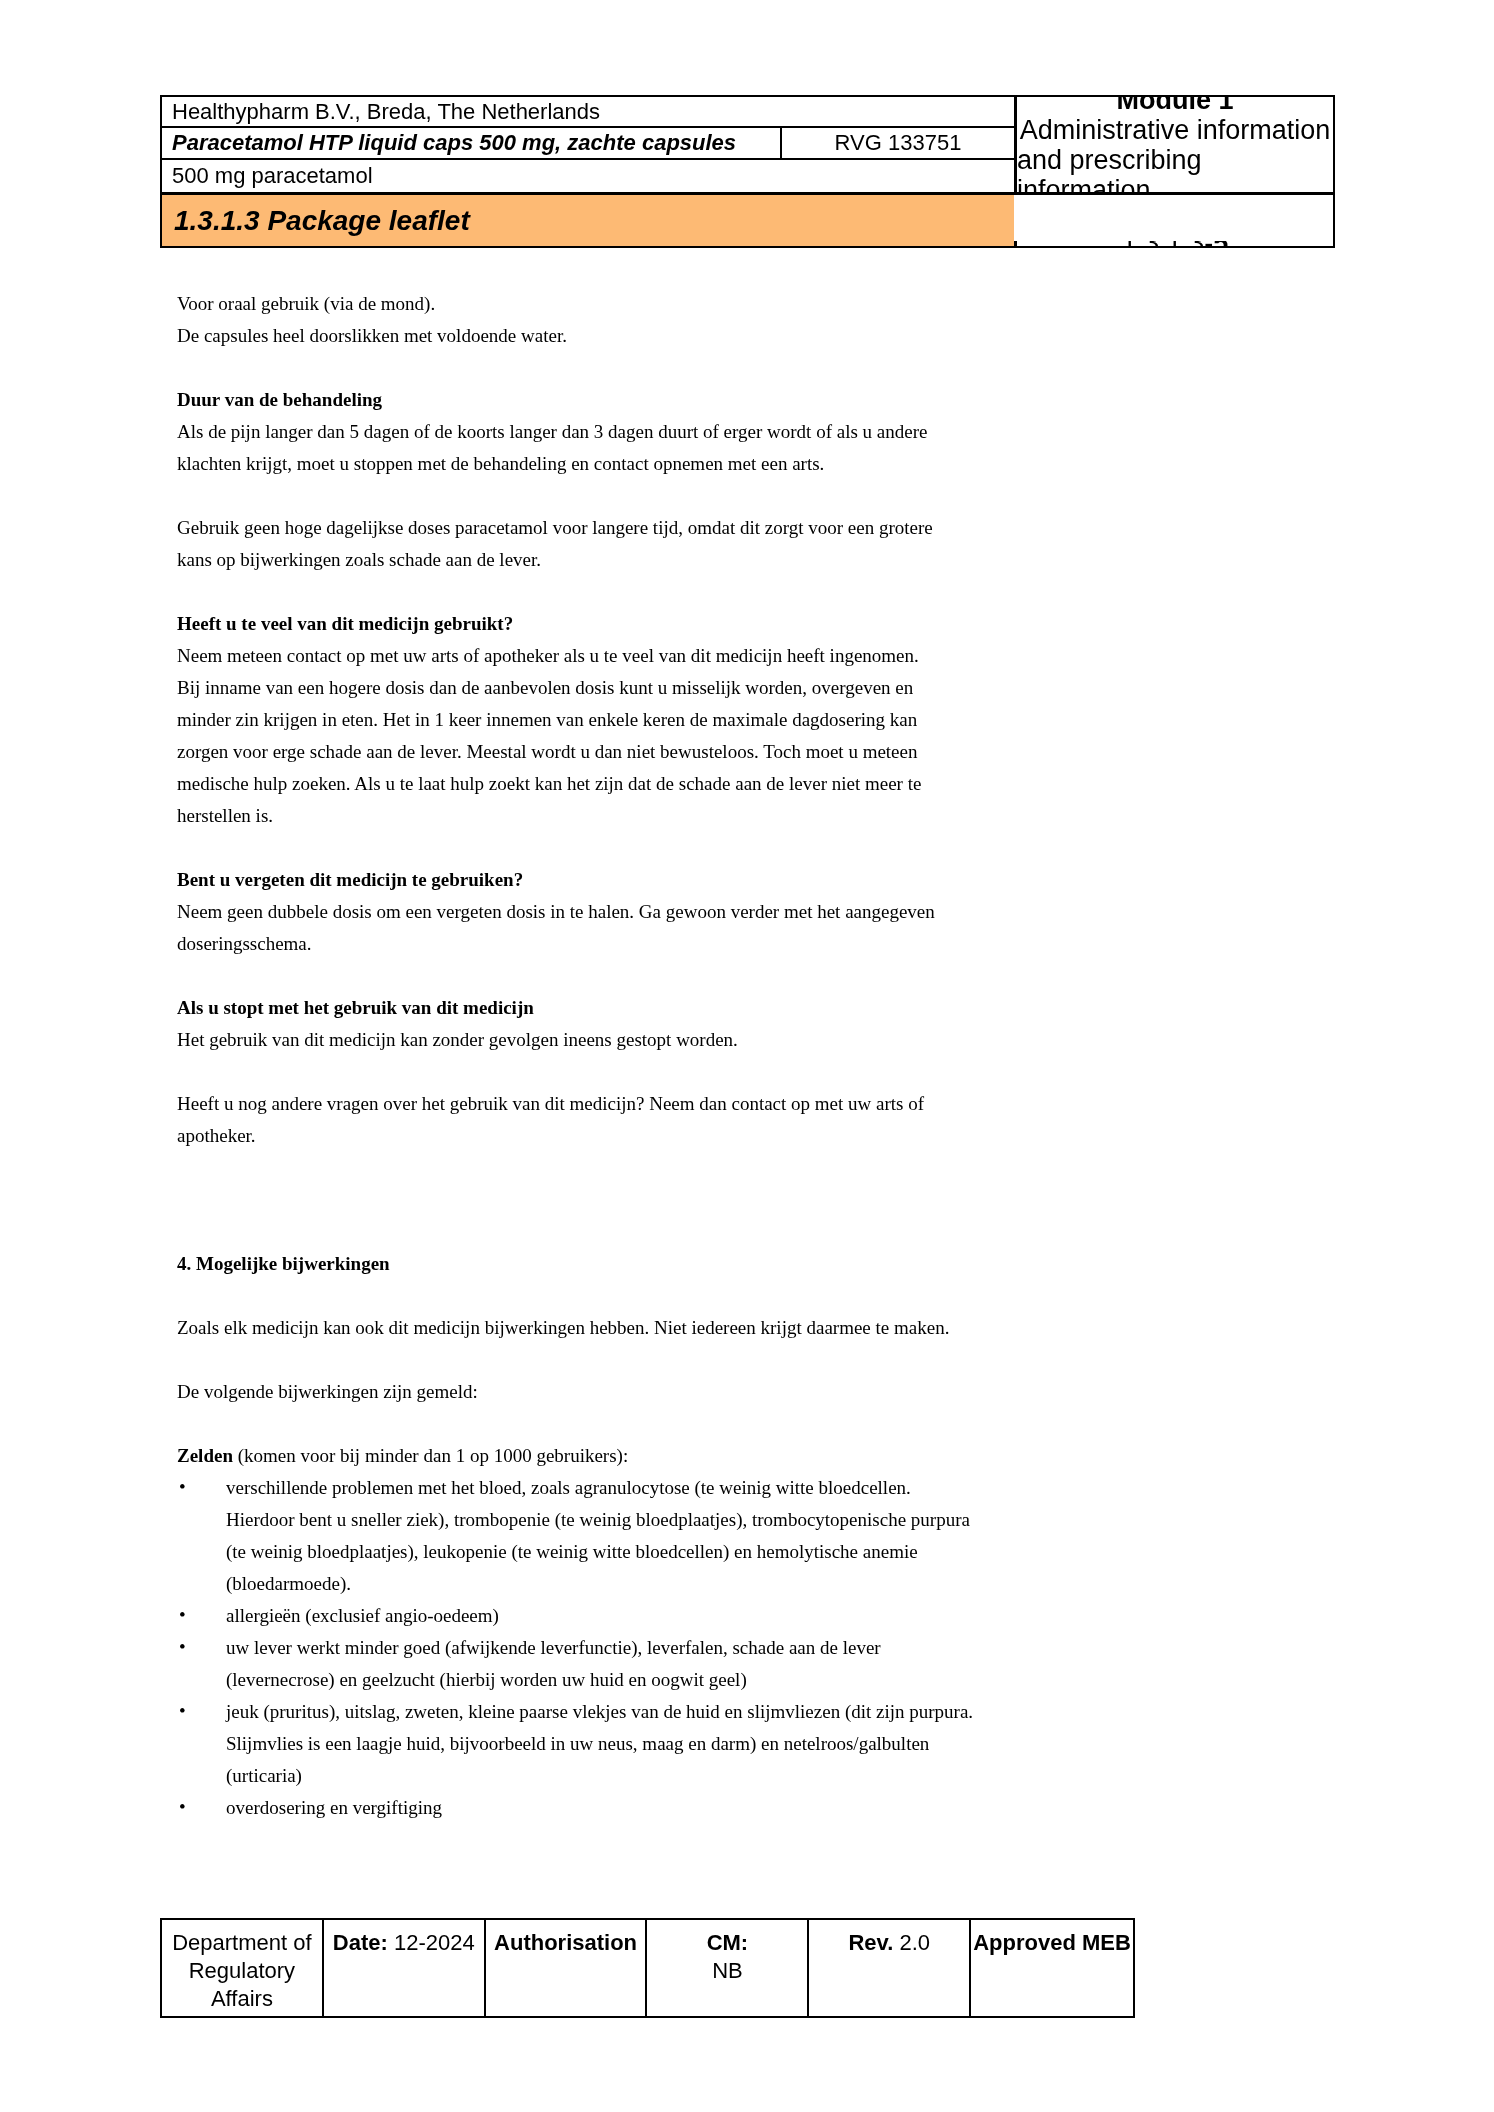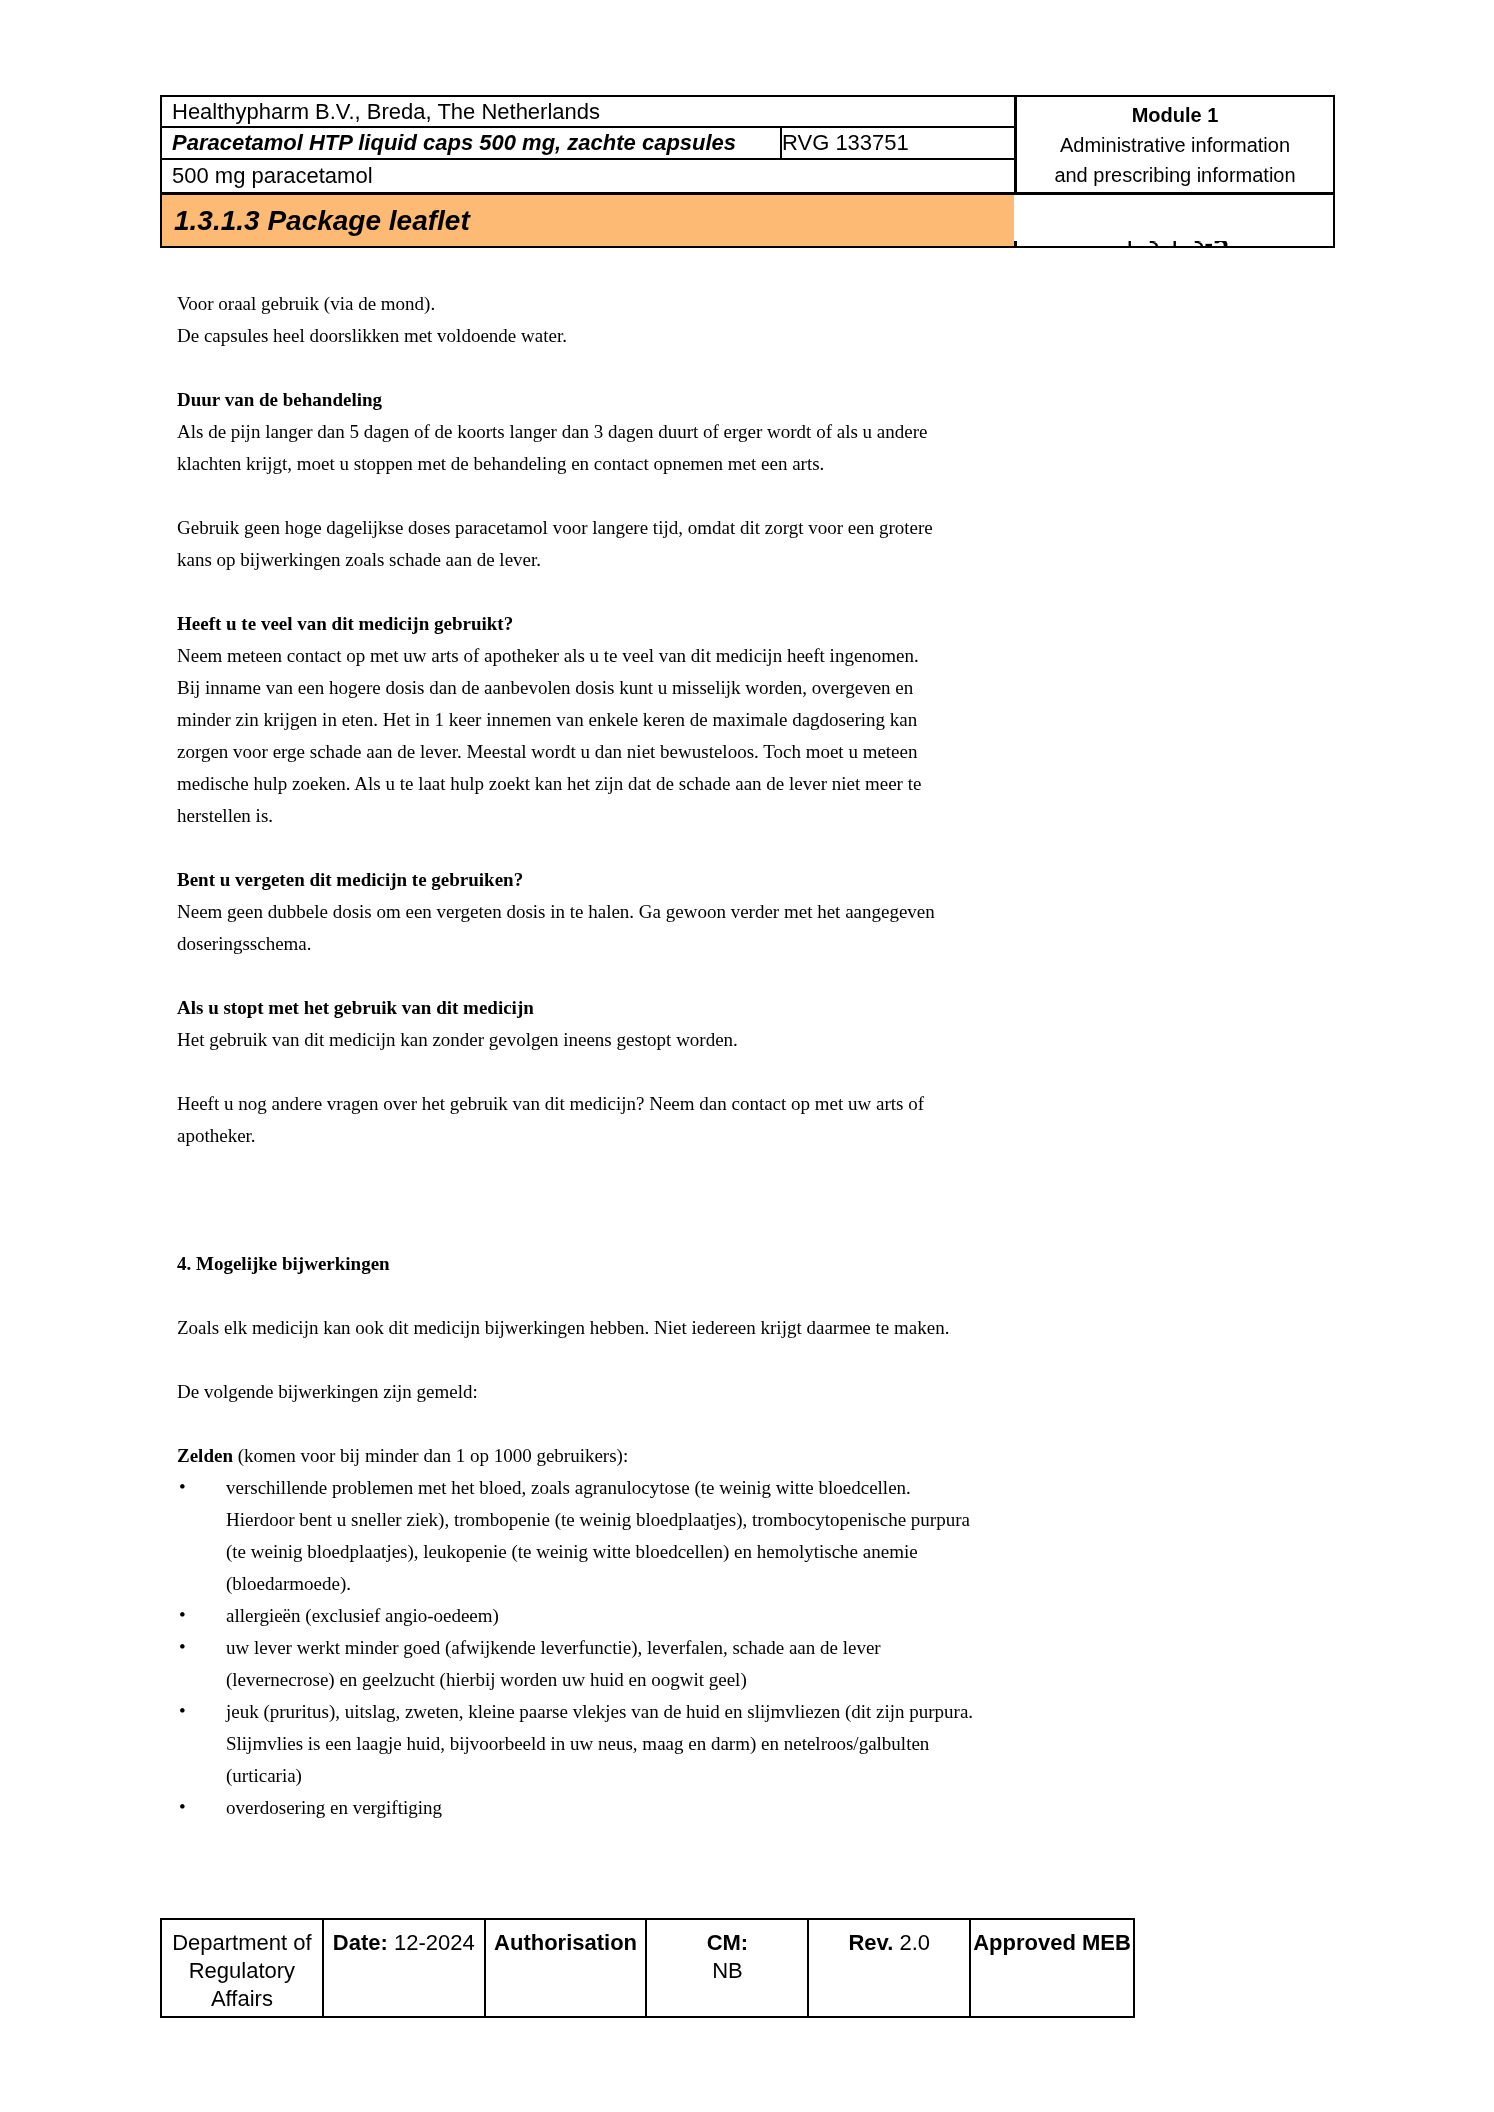--- a/index.html
+++ b/index.html
@@ -20,29 +20,29 @@
     grid-template-columns:620px 232px 1fr;
     grid-template-rows:31px 32px 35px 51px;
     font-size:22px;
   }
   .header-table>div{box-sizing:border-box;overflow:hidden;}
   .cell-company{grid-column:1 / 3;grid-row:1;border-bottom:2px solid #000;
     display:flex;align-items:center;padding:0 10px;}
   .cell-product{grid-column:1;grid-row:2;border-bottom:2px solid #000;border-right:2px solid #000;
     display:flex;align-items:center;padding:0 10px;font-weight:bold;font-style:italic;}
   .cell-rvg{grid-column:2;grid-row:2;border-bottom:2px solid #000;
-    display:flex;align-items:center;justify-content:flex-start;}
+    display:flex;align-items:center;justify-content:center;}
   .cell-strength{grid-column:1 / 3;grid-row:3;border-bottom:3px solid #000;
     display:flex;align-items:center;padding:0 10px;}
   .cell-titlebar{grid-column:1 / 3;grid-row:4;background:#d2d2d2;
     display:flex;align-items:center;padding:0 12px;
     font-weight:bold;font-size:28px;}
   .cell-module{grid-column:3;grid-row:1 / 4;border-left:3px solid #000;border-bottom:3px solid #000;
     display:flex;flex-direction:column;align-items:center;justify-content:center;
-    text-align:center;line-height:30px;font-size:20px;}
+    text-align:left;line-height:30px;font-size:27px;}
   .cell-module .mod-line1{font-weight:bold;}
   .cell-pagecode{grid-column:3;grid-row:4;border-left:3px solid #000;
     display:flex;align-items:center;justify-content:center;font-size:27px;margin-top:46px;}
   .cell-pagecode .code-num{font-weight:bold;}
   
   .body-content{
     position:absolute;left:177px;top:256px;width:1220px;
     font-family:"Liberation Serif",serif;
     font-size:19px;line-height:32px;
   }

